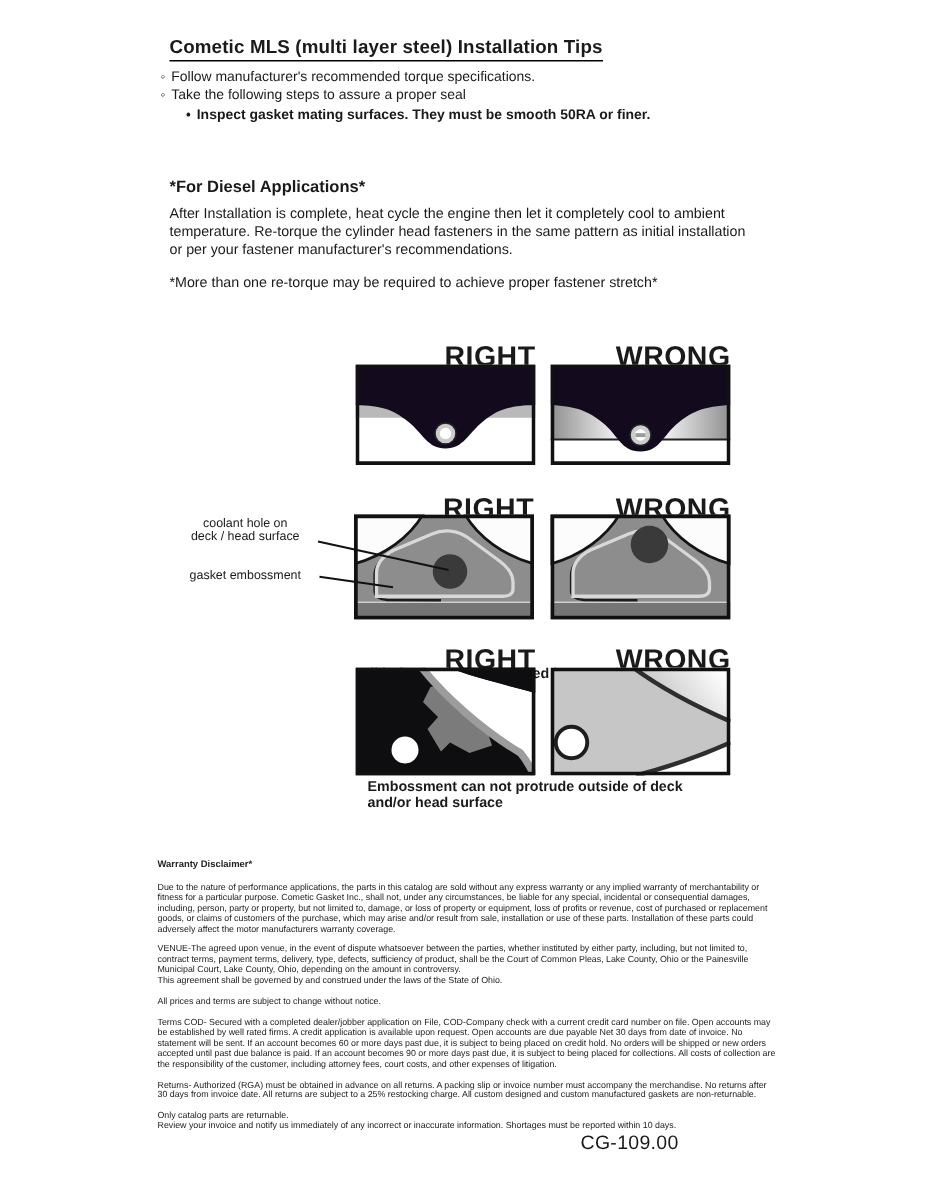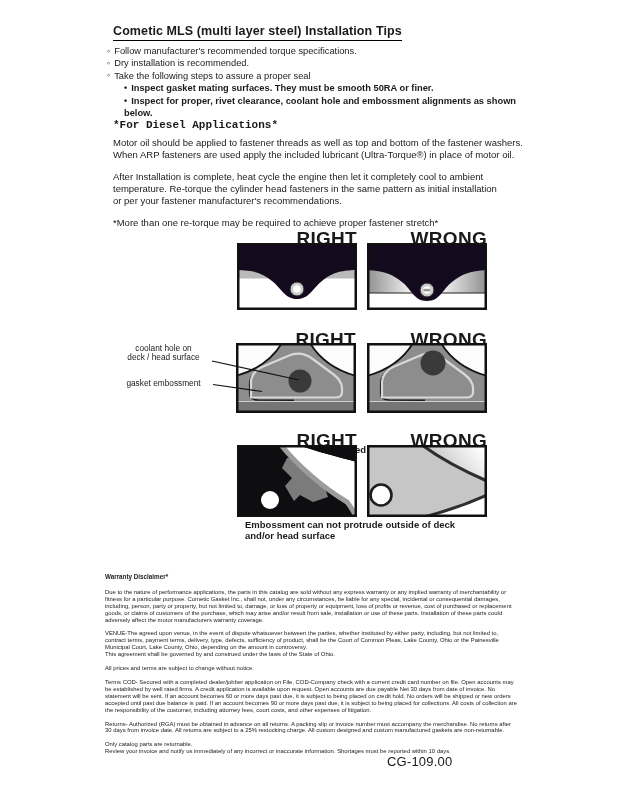--- a/index.html
+++ b/index.html
@@ -11,51 +11,47 @@
   .title{
     position:absolute;left:113px;top:24px;
     font-size:12.5px;font-weight:bold;letter-spacing:.1px;
     border-bottom:1.6px solid #000;padding-bottom:2px;display:inline-block;
   }
   .bullets{position:absolute;left:107px;top:45px;font-size:9.3px;line-height:12.4px;width:440px;}
   .b::before{content:"\25E6";margin-right:4px;font-size:9px;position:relative;top:-.5px;}
   .sb{margin-left:17px;font-weight:bold;}
   .sb::before{content:"\2022";margin-right:4px;font-size:9px;}
   .diesel{position:absolute;left:113px;top:119px;width:448px;font-size:9.5px;line-height:12px;}
-  .diesel h2{font-size:11px;font-weight:bold;margin:0 0 6px 0;font-family:Liberation Mono, monospace;}
+  .diesel h2{font-size:11px;font-weight:bold;margin:0 0 6px 0;}
   .diesel p{margin:0 0 10px 0;white-space:pre-line;}
   .rw{position:absolute;width:120px;text-align:right;font-size:19px;font-weight:600;letter-spacing:.3px;}
   .panel{position:absolute;width:120px;line-height:0;}
   .caption{position:absolute;font-size:9.5px;font-weight:bold;line-height:11px;white-space:pre-line;}
   .callout{position:absolute;left:115px;width:97px;text-align:center;font-size:8.3px;line-height:9.3px;white-space:pre-line;}
   .pointer-svg{position:absolute;left:115px;top:340px;pointer-events:none;z-index:5;}
   .fineprint{position:absolute;left:105px;top:574px;width:414px;font-size:5.9px;line-height:6.9px;color:#222;}
   .fineprint h3{font-size:6.3px;font-weight:bold;margin:0 0 8px 0;}
   .fineprint p{margin:0 0 7px 0;white-space:pre-line;}
   .doc-code{position:absolute;left:387px;top:754px;font-size:13px;letter-spacing:.2px;}
 </style>
 </head>
 <body>
 
 <div class="page">
 
   <div class="title">Cometic MLS (multi layer steel) Installation Tips</div>
 
   <div class="bullets">
     <div class="b">Follow manufacturer's recommended torque specifications.</div>
-    <div class="b">Dry installation is recommended.</div>
     <div class="b">Take the following steps to assure a proper seal</div>
     <div class="sb">Inspect gasket mating surfaces.  They must be smooth 50RA or finer.</div>
-    <div class="sb">Inspect for proper, rivet clearance, coolant hole and embossment alignments as shown below.</div>
   </div>
 
   <div class="diesel">
     <h2>*For Diesel Applications*</h2>
-    <p>Motor oil should be applied to fastener threads as well as top and bottom of the fastener washers.
-When ARP fasteners are used apply the included lubricant (Ultra-Torque®) in place of motor oil.</p>
     <p>After Installation is complete, heat cycle the engine then let it completely cool to ambient
 temperature. Re-torque the cylinder head fasteners in the same pattern as initial installation
 or per your fastener manufacturer's recommendations.</p>
     <p>*More than one re-torque may be required to achieve proper fastener stretch*</p>
   </div>
 
   <div class="rw" style="left:237px;top:228px;">RIGHT</div>
   <div class="rw" style="left:367px;top:228px;">WRONG</div>
 
   <div class="panel" style="left:237px;top:243px;">

